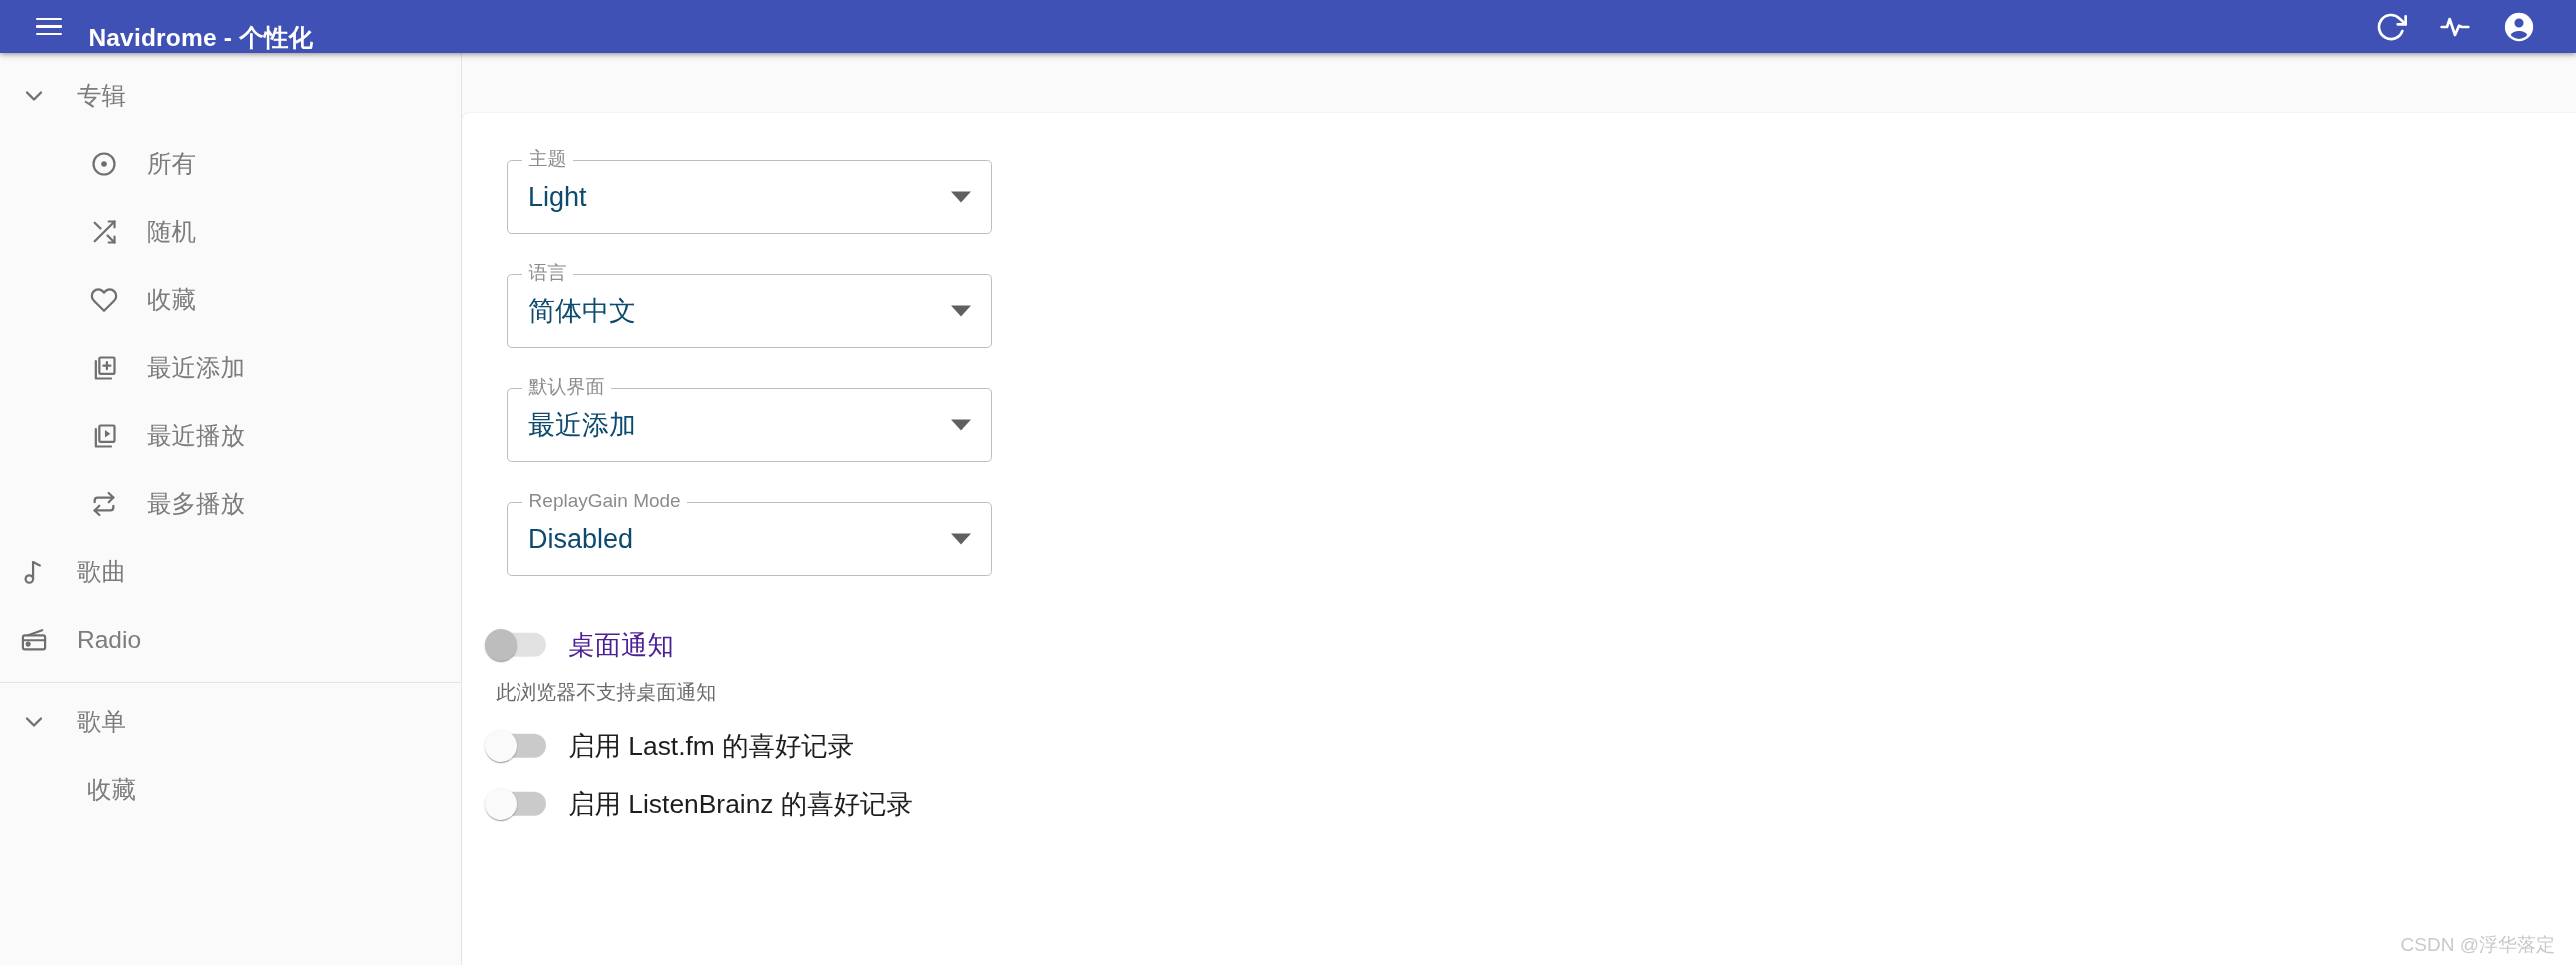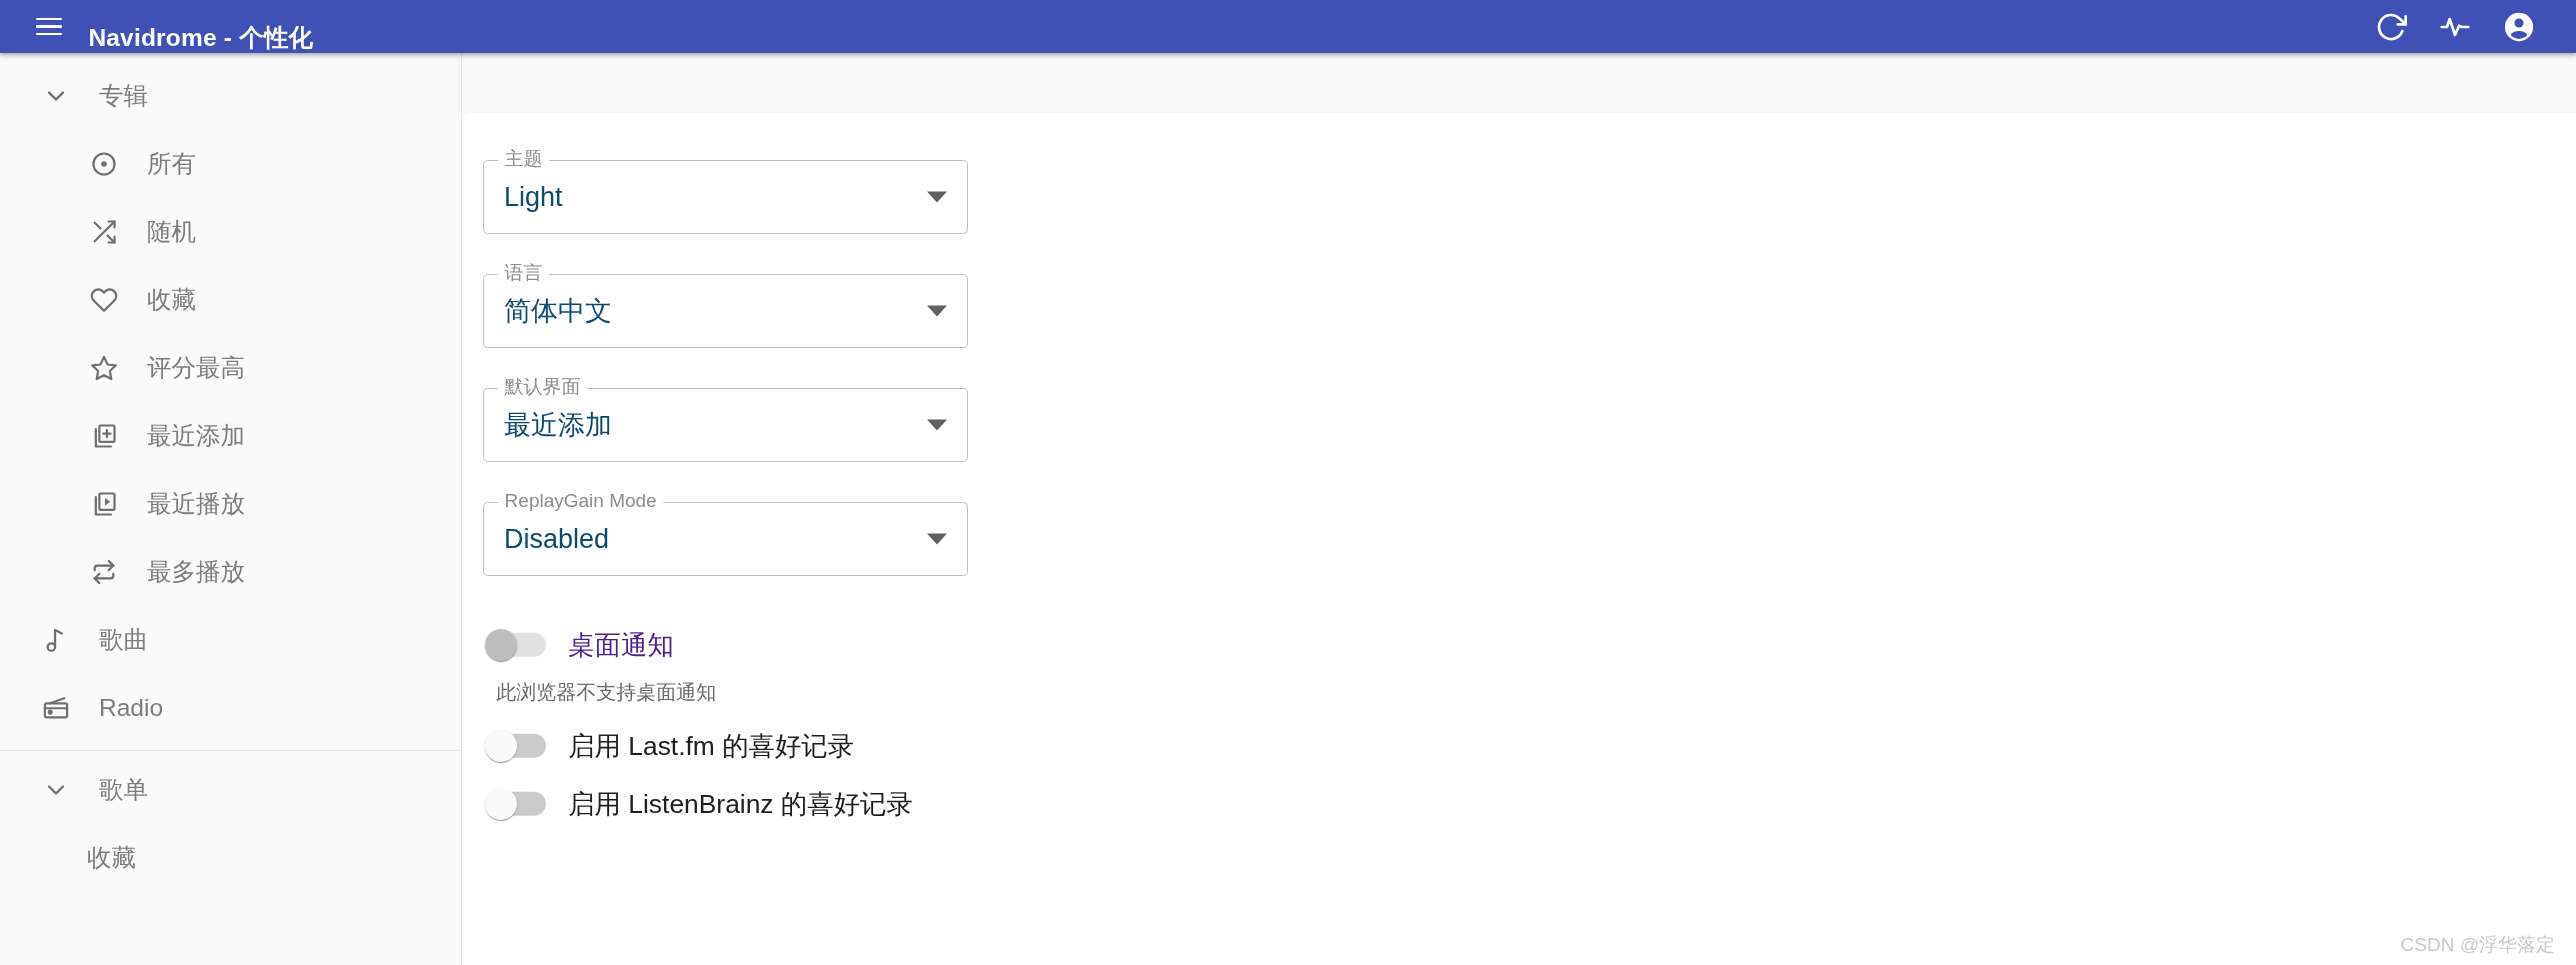--- a/index.html
+++ b/index.html
@@ -79,21 +79,21 @@
     background: #fafafa;
     border-right: 0.9px solid #e4e4e4;
     padding-top: 9.4px;
     position: relative;
     overflow: hidden;
   }
   .nav-item {
     display: flex;
     align-items: center;
     height: 68px;
-    padding-left: 42px;
+    padding-left: 20px;
     cursor: pointer;
     color: #6f6f6f;
   }
   .nav-item .nav-icon {
     width: 57px;
     flex: 0 0 57px;
     display: flex;
     align-items: center;
     justify-content: flex-start;
     color: #6f6f6f;
@@ -171,21 +171,21 @@
   .field .arrow {
     position: absolute;
     right: 21px;
     top: 50%;
     transform: translateY(-50%);
     width: 0; height: 0;
     border-left: 10.4px solid transparent;
     border-right: 10.4px solid transparent;
     border-top: 11.3px solid #606060;
   }
-  .field { cursor: pointer; }
+  .field { cursor: pointer; margin-left: 24px; }
 
   .fields-wrap { padding-top: 3.8px; }
 
   
   .switch-row {
     display: flex;
     align-items: center;
     height: 58px;
     margin-left: -3.8px;
   }
@@ -327,28 +327,20 @@
 
     <div class="nav-item sub">
       <span class="nav-icon">
         <svg width="28" height="28" viewBox="0 0 24 24" fill="none" stroke="#6f6f6f" stroke-width="1.9" stroke-linecap="round" stroke-linejoin="round">
           <path d="M20.8 4.6a5.5 5.5 0 0 0-7.8 0L12 5.7l-1-1.1a5.5 5.5 0 0 0-7.8 7.8l1 1.1L12 21.2l7.8-7.7 1-1.1a5.5 5.5 0 0 0 0-7.8z"></path>
         </svg>
       </span>
       <span class="nav-label">收藏</span>
     </div>
 
-    <div class="nav-item sub">
-      <span class="nav-icon">
-        <svg width="28" height="28" viewBox="0 0 24 24" fill="none" stroke="#6f6f6f" stroke-width="1.9" stroke-linecap="round" stroke-linejoin="round">
-          <polygon points="12 2.5 15.1 9 22 9.8 17 14.6 18.3 21.5 12 18.2 5.7 21.5 7 14.6 2 9.8 8.9 9"></polygon>
-        </svg>
-      </span>
-      <span class="nav-label">评分最高</span>
-    </div>
 
     <div class="nav-item sub">
       <span class="nav-icon">
         <svg width="28" height="28" viewBox="0 0 24 24" fill="none" stroke="#6f6f6f" stroke-width="1.9" stroke-linecap="round" stroke-linejoin="round">
           <rect x="8" y="3" width="13" height="14" rx="1"></rect>
           <polyline points="5 6 5 21 18 21"></polyline>
           <line x1="14.5" y1="7" x2="14.5" y2="13"></line>
           <line x1="11.5" y1="10" x2="17.5" y2="10"></line>
         </svg>
       </span>

